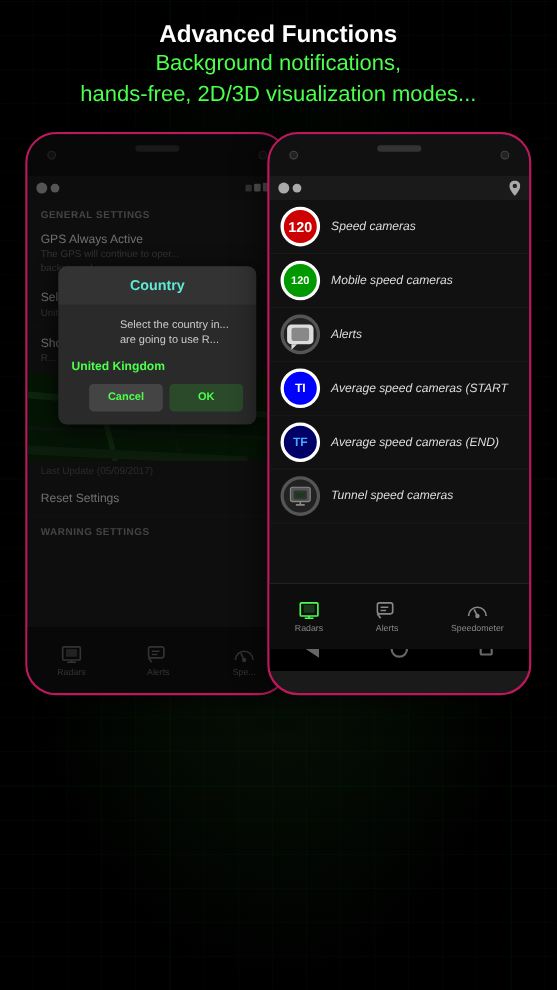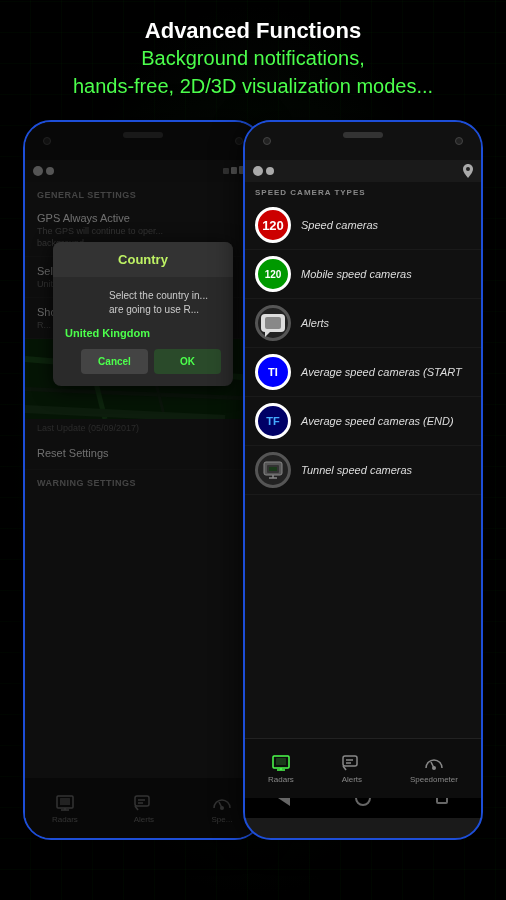--- a/index.html
+++ b/index.html
@@ -53,24 +53,24 @@
       top: 120px;
       left: 0; right: 0;
       display: flex;
       justify-content: center;
       gap: 0;
     }
 
     
     .phone {
       width: 240px;
-      height: 720px;
+      height: 512px;
       background: #1a1a1a;
       border-radius: 28px;
-      border: 2px solid #1d4ed8;
+      border: 2px solid #be185d;
       overflow: hidden;
       position: relative;
       box-shadow: 0 0 30px rgba(0,0,0,0.8);
     }
     .phone.left {
       z-index: 5;
       transform: translateX(10px);
     }
     .phone.right {
       z-index: 6;
@@ -178,21 +178,21 @@
     .dialog-box {
       background: #2a2a2a;
       border-radius: 8px;
       width: 180px;
       margin-top: 120px;
       overflow: hidden;
       box-shadow: 0 4px 20px rgba(0,0,0,0.8);
     }
     .dialog-title {
       background: #333;
-      color: #bef264;
+      color: #5eead4;
       font-size: 13px;
       font-weight: bold;
       padding: 10px 12px;
       text-align: center;
     }
     .dialog-body {
       padding: 12px;
     }
     .dialog-text {
       color: #ccc;
@@ -606,21 +606,20 @@
       </div>
       <div>
         <svg width="10" height="14" viewBox="0 0 10 14">
           <path d="M5 0 C2.2 0 0 2.2 0 5 C0 8.5 5 14 5 14 C5 14 10 8.5 10 5 C10 2.2 7.8 0 5 0 Z" fill="#aaa"></path>
           <circle cx="5" cy="5" r="2" fill="#222"></circle>
         </svg>
       </div>
     </div>
 
     <div class="phone-screen right-screen">
-      <div class="camera-types-header">SPEED CAMERA TYPES</div>
 
       <div class="camera-item">
         <div class="cam-icon speed">
           <span>120</span>
         </div>
         <div class="camera-label">Speed cameras</div>
       </div>
 
       <div class="camera-item">
         <div class="cam-icon mobile">

